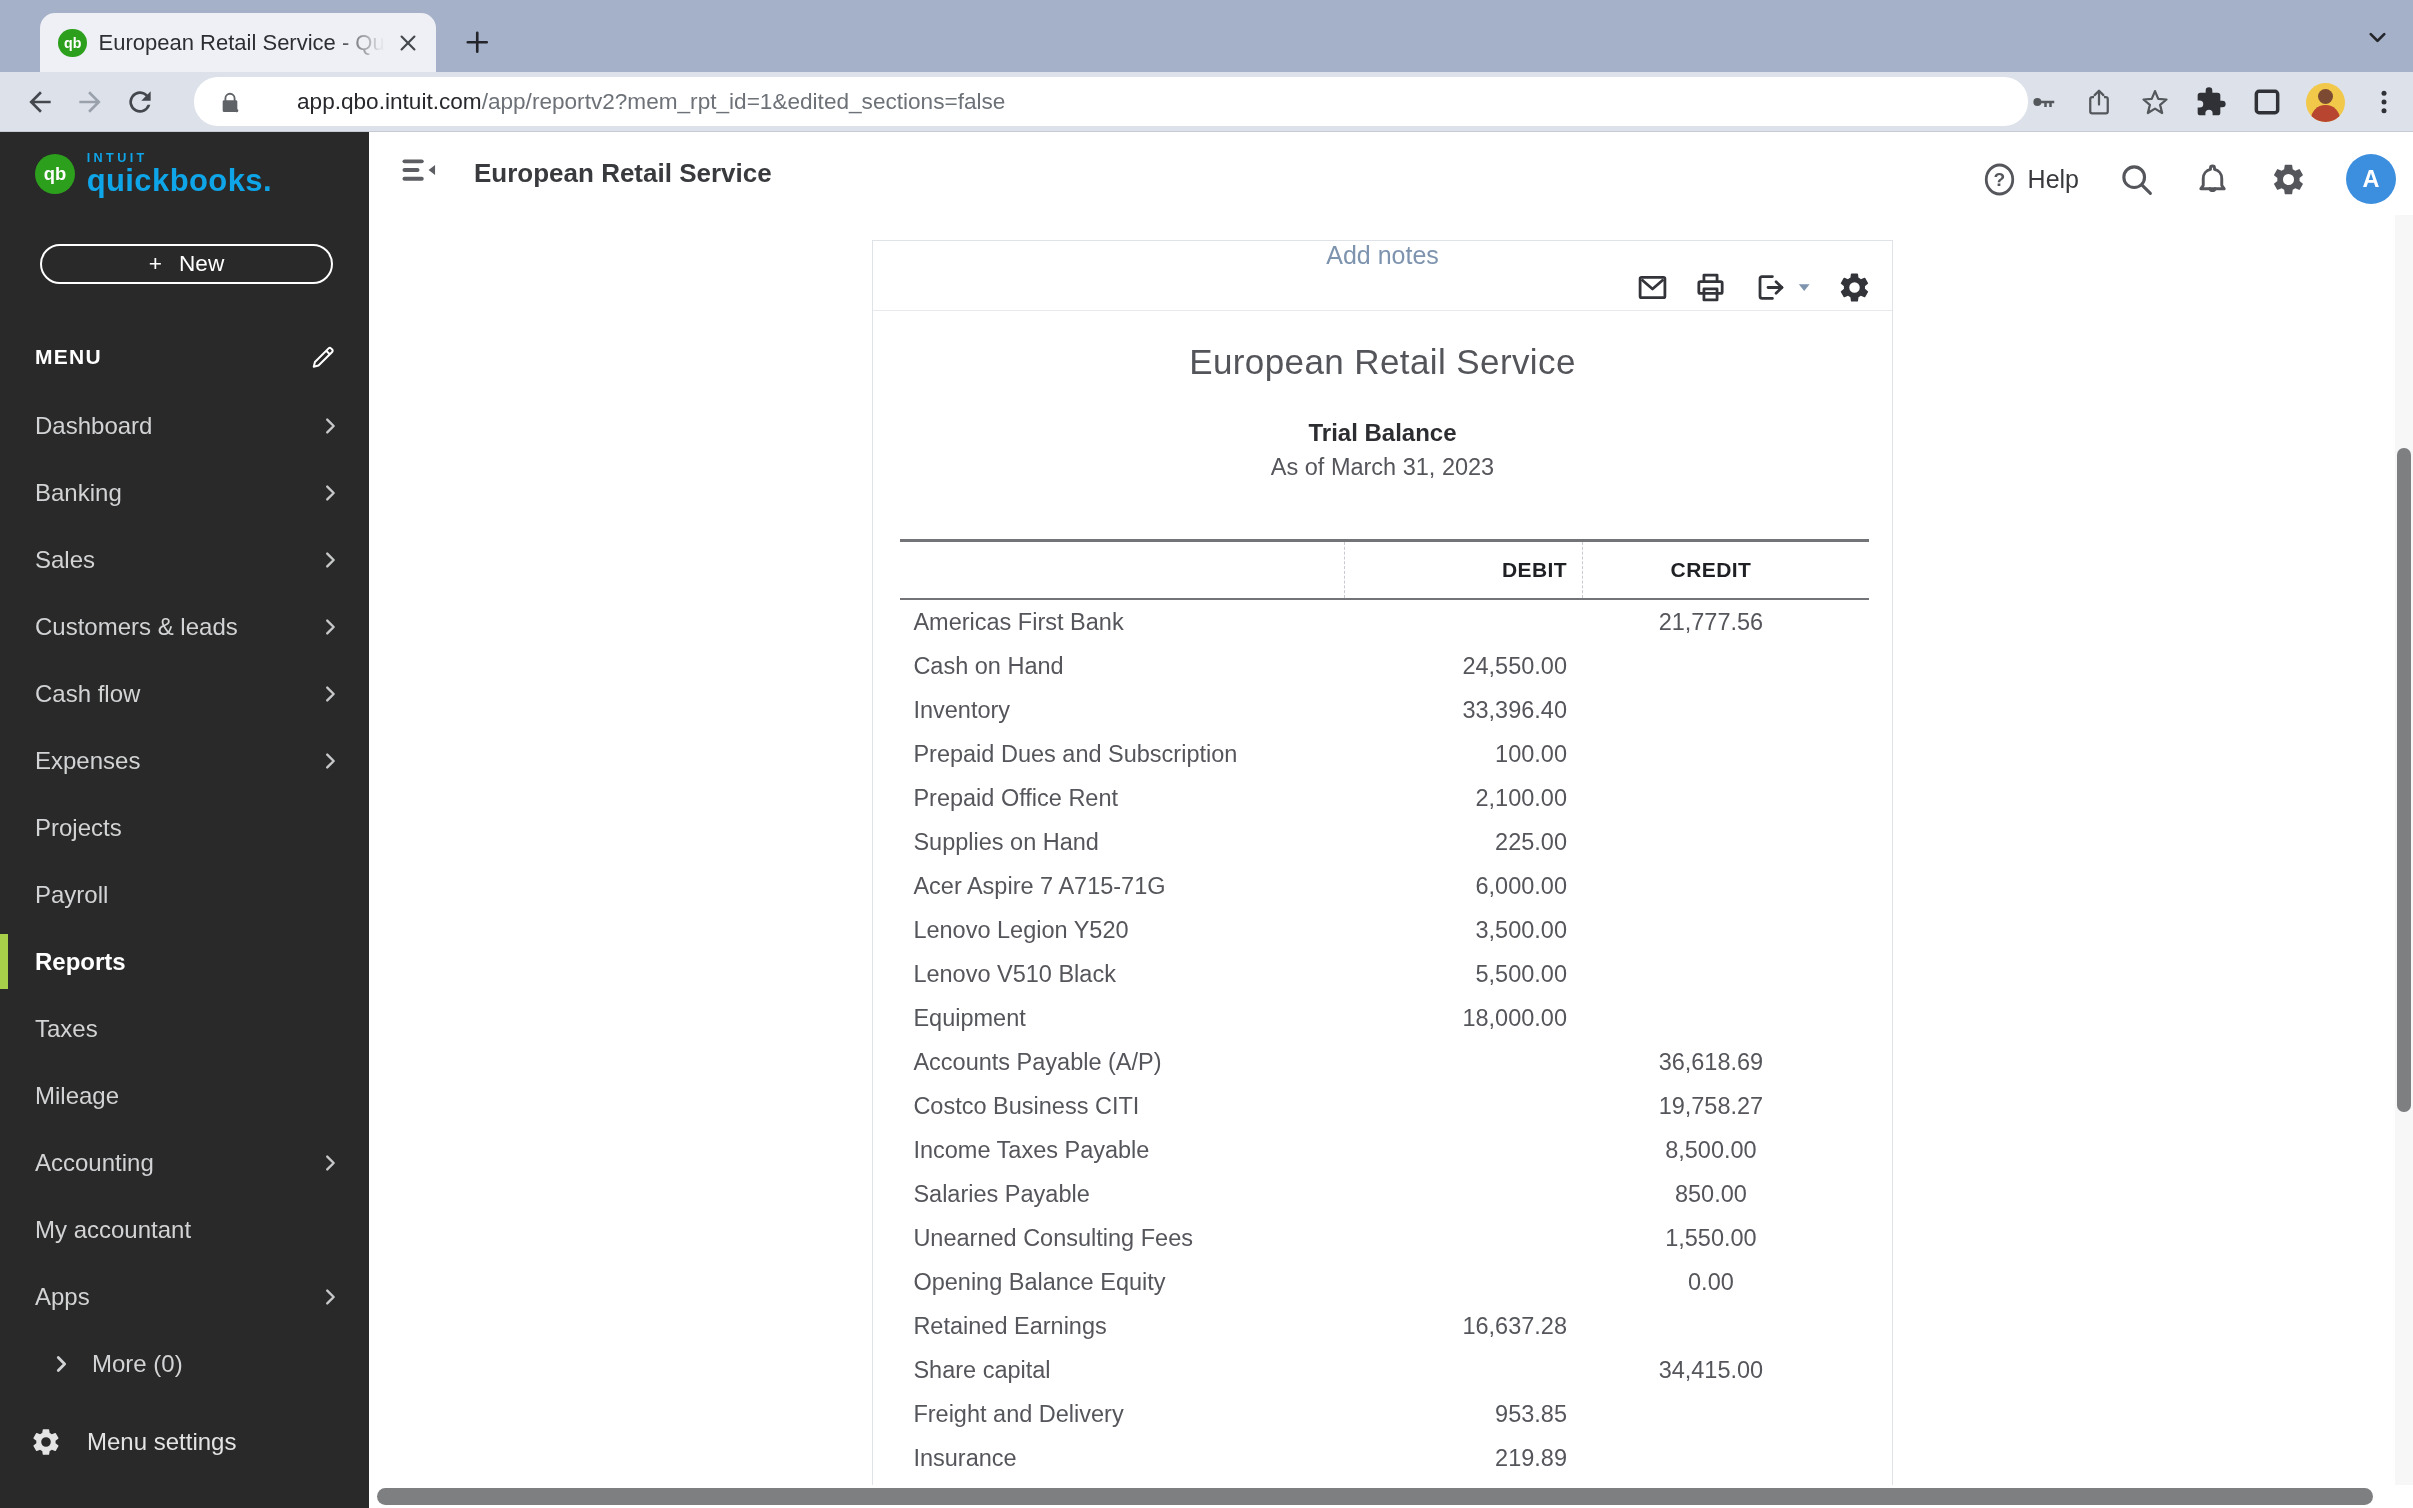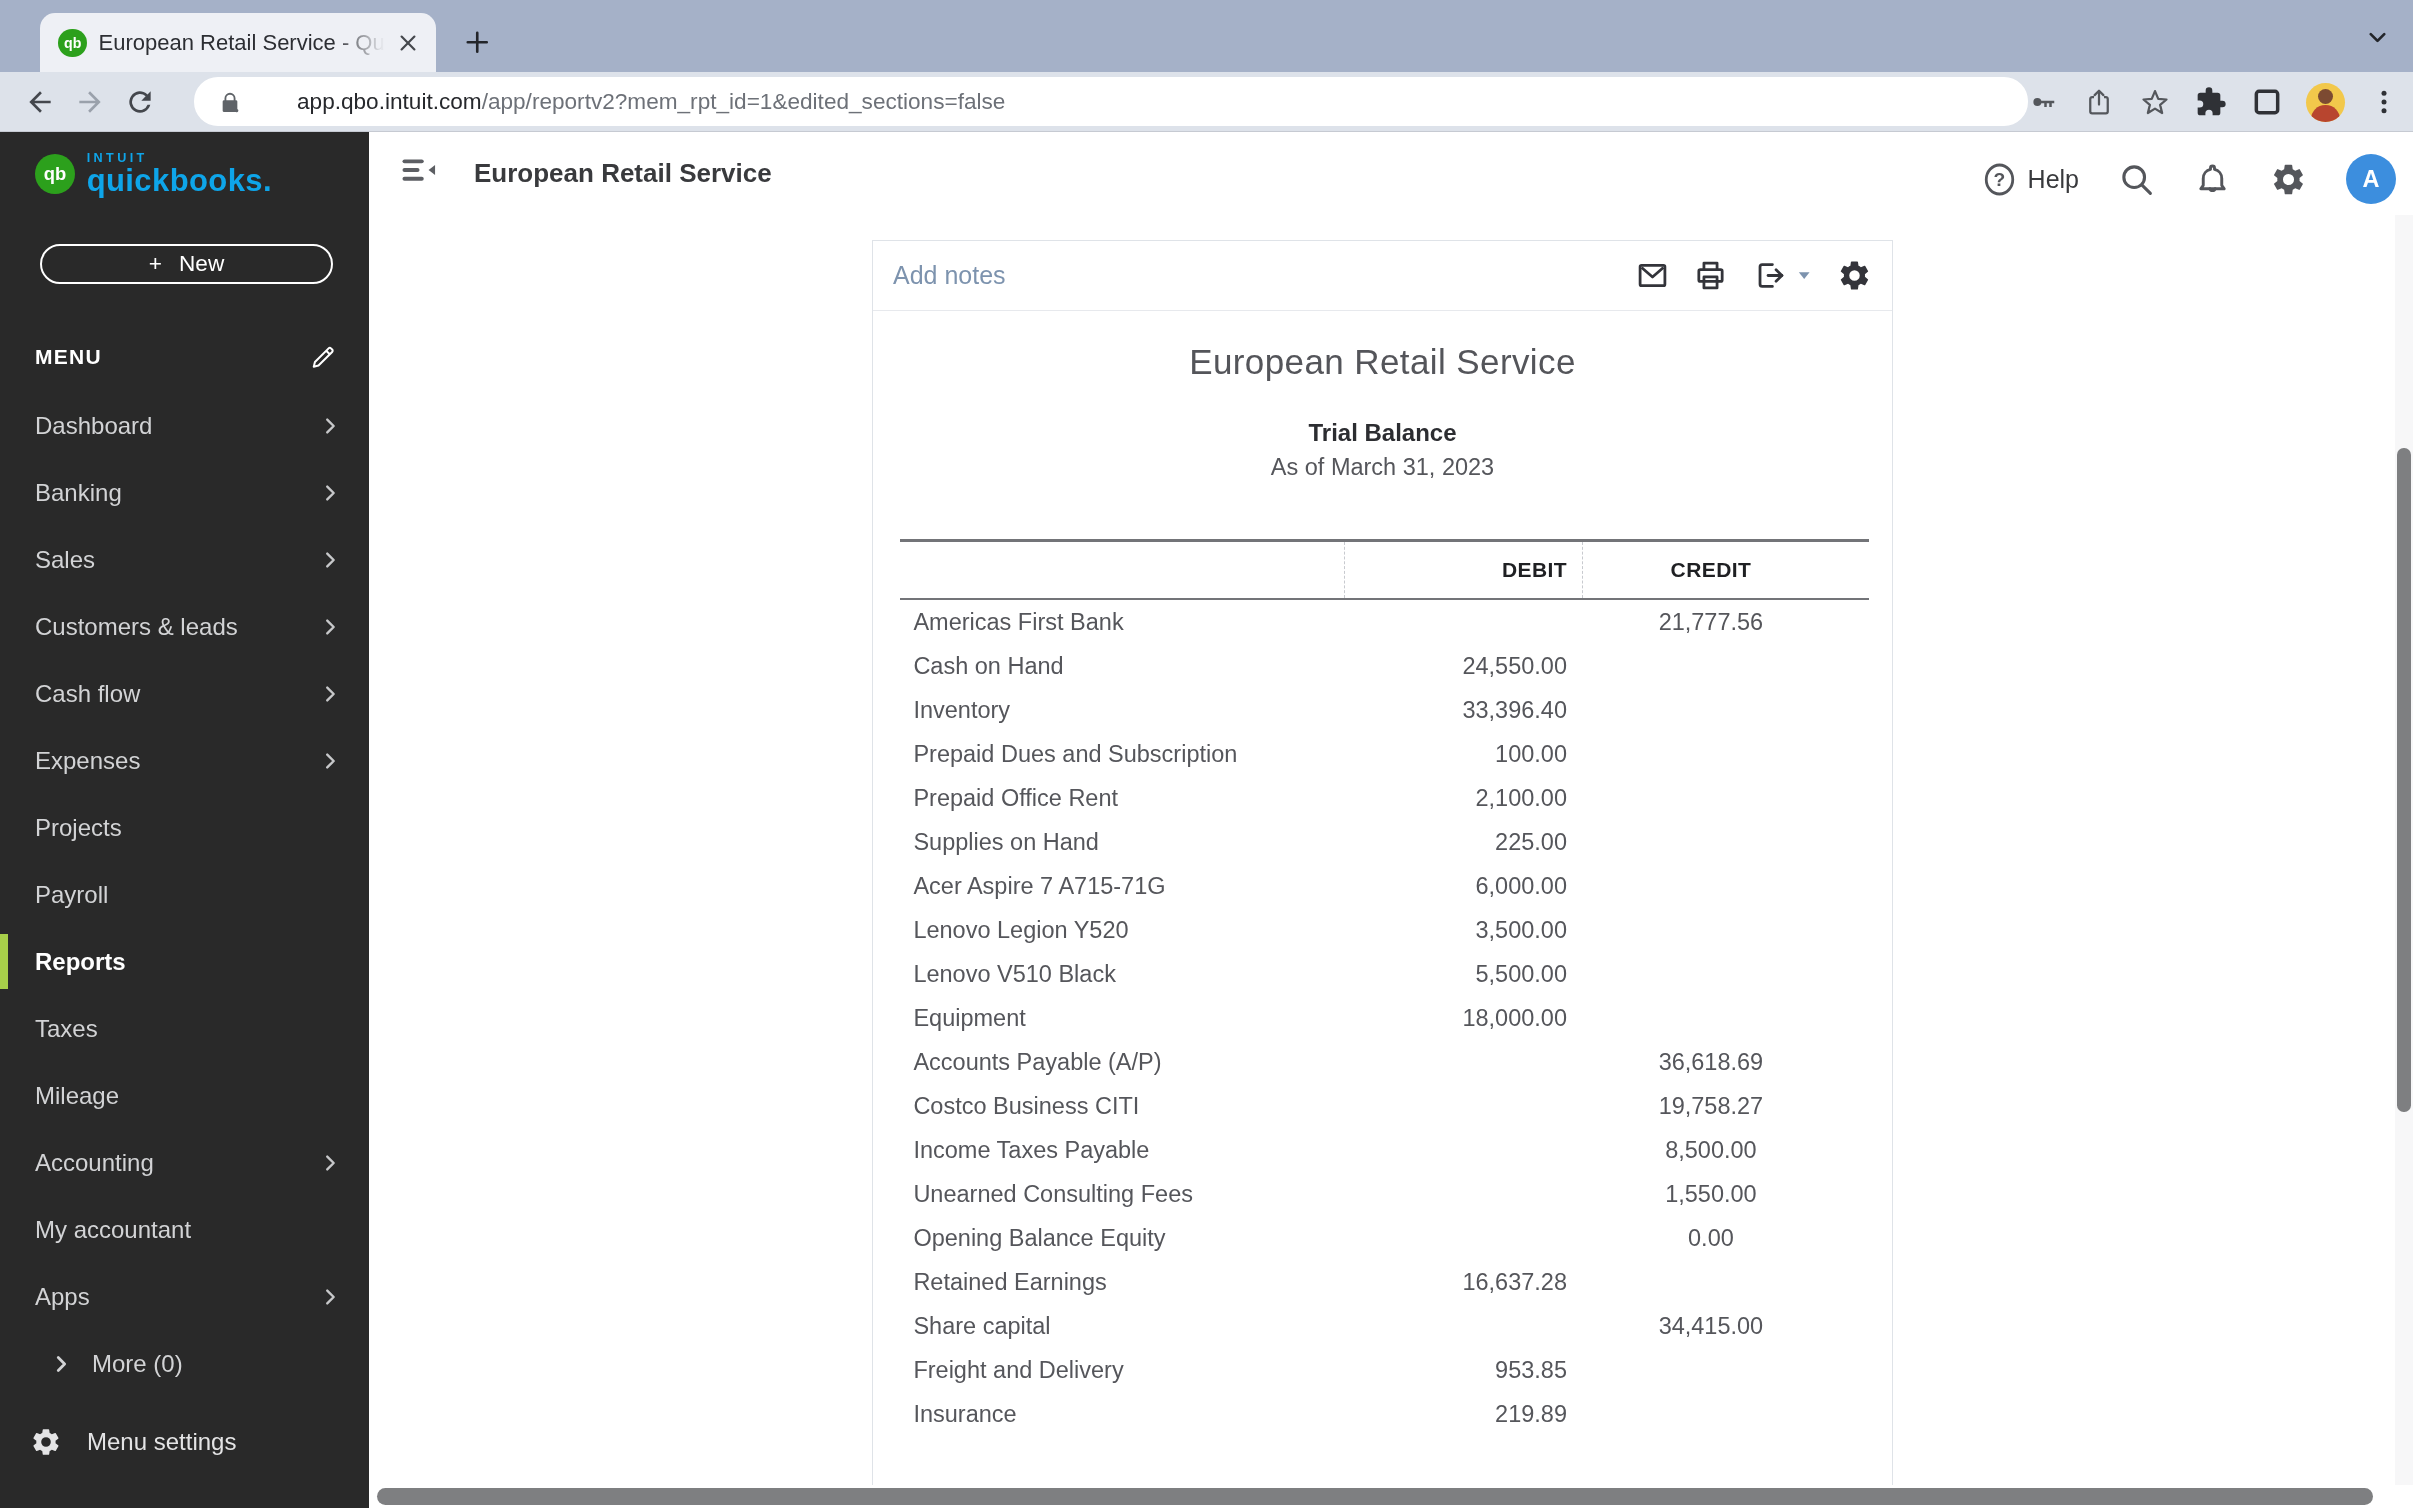--- a/index.html
+++ b/index.html
@@ -63,21 +63,21 @@
   .company-title { position:absolute; left:474px; top:158px; font-size:26px; font-weight:bold; color:#393a3d; }
   .hdr-right { position:absolute; right:17px; top:132px; height:94px; display:flex; align-items:center; gap:39px; }
   .help { display:flex; align-items:center; gap:10px; color:#393a3d; font-size:25px; }
   .hdr-ico { color:#54565b; display:flex; }
   .user-avatar { width:50px; height:50px; border-radius:50%; background:#3c8ede; color:#fff; font-size:23.5px;
                  font-weight:bold; display:flex; align-items:center; justify-content:center; }
 
   
   .card { position:absolute; left:872px; top:240px; width:1021px; height:1260px; background:#fff; border:0.8px solid #dfe3e8; }
   .card-toolbar { position:absolute; left:0; top:0; width:100%; height:70px; display:flex; align-items:center;
-                  padding:0 20px; border-bottom:0.8px solid #e7e9ed; }
+                  padding:0 20px; border-bottom:0.8px solid #e7e9ed;flex-direction:column; }
   .add-notes { font-size:25px; color:#7d93ae; }
   .ct-icons { margin-left:auto; display:flex; align-items:center; gap:23.5px; color:#33343a; }
   .caret { color:#7d93ae; margin-left:-15px; }
   .report-head { position:absolute; left:0; top:101px; width:100%; text-align:center; }
   .rpt-company { font-size:35px; font-weight:400; color:#54555a; letter-spacing:0.4px; }
   .rpt-title { margin-top:37px; font-size:24px; font-weight:bold; color:#2c2d31; }
   .rpt-sub { margin-top:6.7px; font-size:23.5px; color:#55565b; }
 
   .tbl { position:absolute; left:27px; top:298px; width:969px; }
   .rule { height:2.5px; background:#737478; }
@@ -515,20 +515,25 @@
           <div class="c-debit"></div>
           <div class="c-credit">19,758.27</div>
         </div>
 
         <div class="trow">
           <div class="c-name">Income Taxes Payable</div>
           <div class="c-debit"></div>
           <div class="c-credit">8,500.00</div>
         </div>
 
+        <div class="trow">
+          <div class="c-name">Salaries Payable</div>
+          <div class="c-debit"></div>
+          <div class="c-credit">850.00</div>
+        </div>
 
         <div class="trow">
           <div class="c-name">Unearned Consulting Fees</div>
           <div class="c-debit"></div>
           <div class="c-credit">1,550.00</div>
         </div>
 
         <div class="trow">
           <div class="c-name">Opening Balance Equity</div>
           <div class="c-debit"></div>

